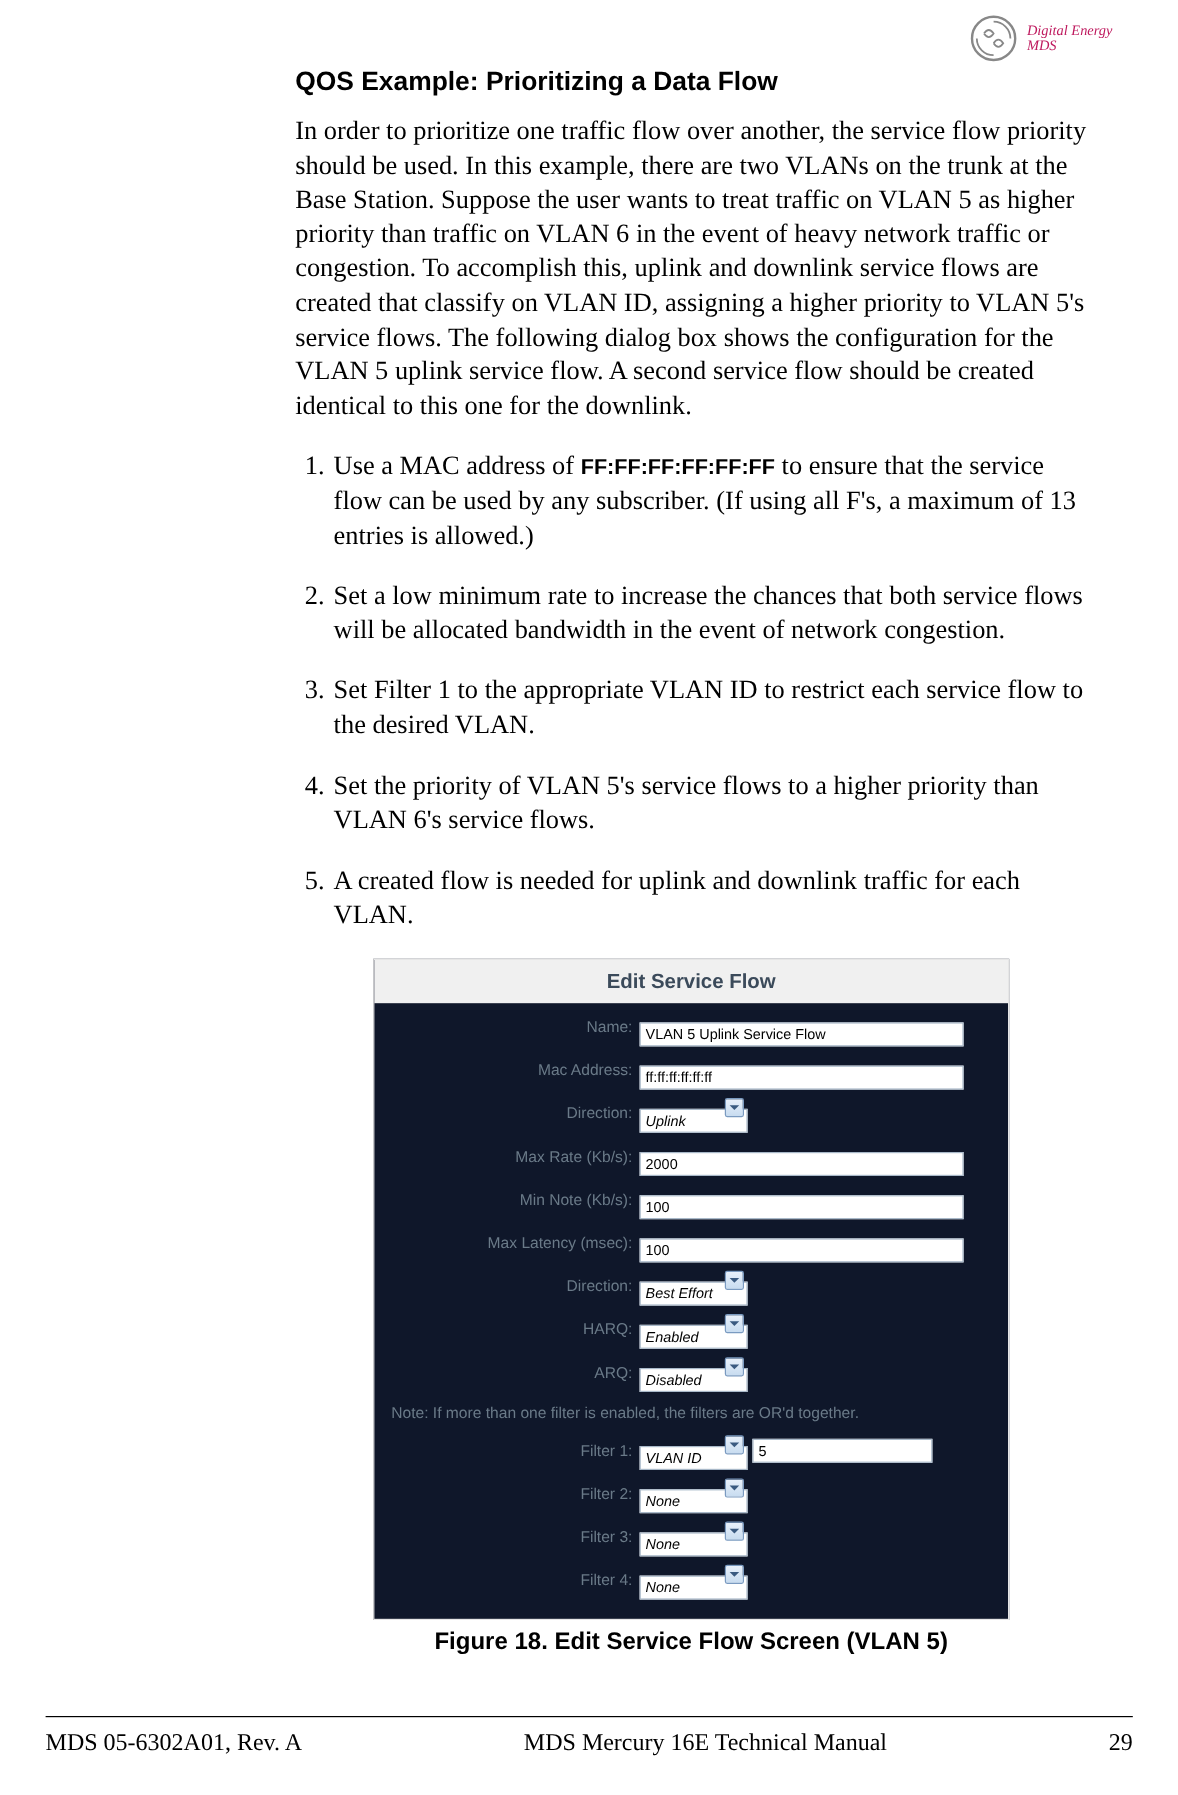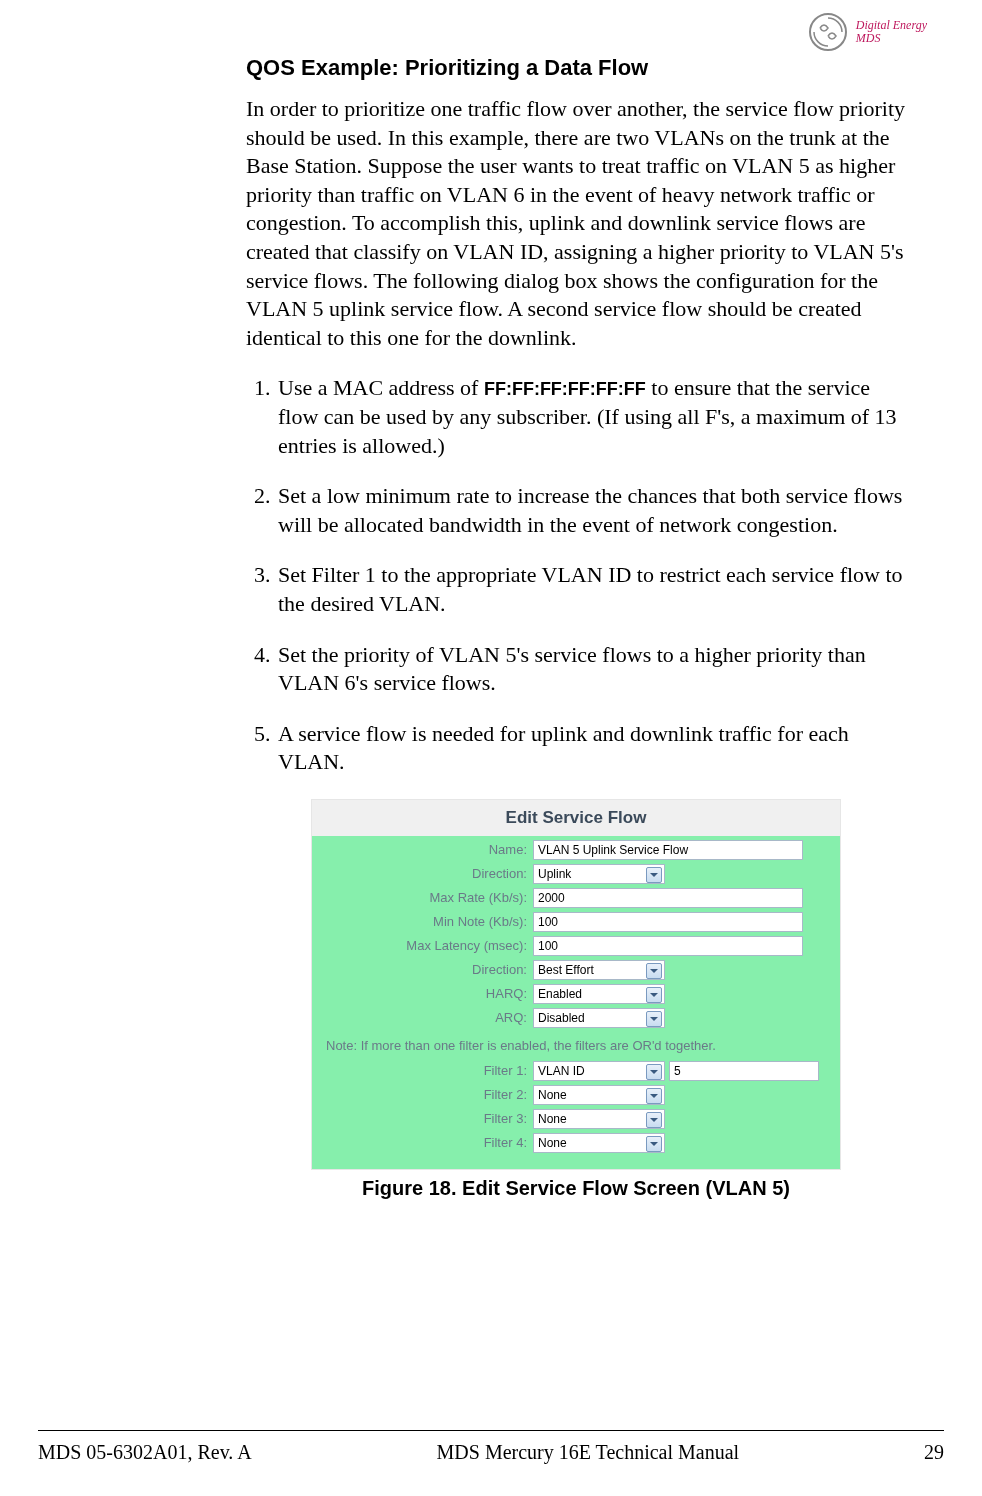--- a/index.html
+++ b/index.html
@@ -68,21 +68,21 @@
   .mac-code {
     font-family: Arial, Helvetica, sans-serif;
     font-weight: bold;
     font-size: 18px;
   }
   .dialog-wrap {
     margin: 18px auto 0 auto;
     width: 530px;
   }
   .dialog {
-    background: #86efac;
+    background: #0f172a;
     border: 1px solid #e6e6e6;
     font-family: Verdana, Arial, sans-serif;
     font-size: 13px;
     color: #555;
     padding-bottom: 12px;
   }
   .dialog-title {
     background: #f0f0f0;
     text-align: center;
     font-weight: bold;
@@ -104,25 +104,27 @@
     font-family: Verdana, Arial, sans-serif;
   }
   .form-input, .form-select {
     border: 1px solid #a8b8c8;
     background: #fff;
     height: 20px;
     font-size: 12px;
     font-family: Arial, sans-serif;
     padding: 0 4px;
     box-sizing: border-box;
+    margin-top: 12px;
   }
   .form-input.wide { width: 270px; }
   .form-select {
-    width: 132px;
+    width: 90px;
     position: relative;
+    font-style: italic;
   }
   .select-wrap {
     position: relative;
     display: inline-block;
   }
   .select-wrap::after {
     content: "";
     position: absolute;
     right: 3px;
     top: 3px;
@@ -220,30 +222,34 @@
     <h3 class="section-title">QOS Example: Prioritizing a Data Flow</h3>
     <p class="intro">In order to prioritize one traffic flow over another, the service flow priority should be used. In this example, there are two VLANs on the trunk at the Base Station. Suppose the user wants to treat traffic on VLAN 5 as higher priority than traffic on VLAN 6 in the event of heavy network traffic or congestion. To accomplish this, uplink and downlink service flows are created that classify on VLAN ID, assigning a higher priority to VLAN 5's service flows. The following dialog box shows the configuration for the VLAN 5 uplink service flow. A second service flow should be created identical to this one for the downlink.</p>
 
     <ol class="steps">
       <li>
         <span>Use a MAC address of </span><span class="mac-code">FF:FF:FF:FF:FF:FF</span><span> to ensure that the service flow can be used by any subscriber. (If using all F's, a maximum of 13 entries is allowed.)</span>
       </li>
       <li>Set a low minimum rate to increase the chances that both service flows will be allocated bandwidth in the event of network conges­tion.</li>
       <li>Set Filter 1 to the appropriate VLAN ID to restrict each service flow to the desired VLAN.</li>
       <li>Set the priority of VLAN 5's service flows to a higher priority than VLAN 6's service flows.</li>
-      <li>A service flow is needed for uplink and downlink traffic for each VLAN.</li>
+      <li>A created flow is needed for uplink and downlink traffic for each VLAN.</li>
     </ol>
 
     <div class="dialog-wrap">
       <div class="dialog">
         <div class="dialog-title">Edit Service Flow</div>
 
         <div class="form-row">
           <div class="form-label">Name:</div>
           <input class="form-input wide" value="VLAN 5 Uplink Service Flow" style="">
+        </div>
+        <div class="form-row">
+          <div class="form-label">Mac Address:</div>
+          <input class="form-input wide" value="ff:ff:ff:ff:ff:ff" style="">
         </div>
         <div class="form-row">
           <div class="form-label">Direction:</div>
           <span class="select-wrap"><input class="form-select" value="Uplink" style=""></span>
         </div>
         <div class="form-row">
           <div class="form-label">Max Rate (Kb/s):</div>
           <input class="form-input wide" value="2000" style="">
         </div>
         <div class="form-row">

